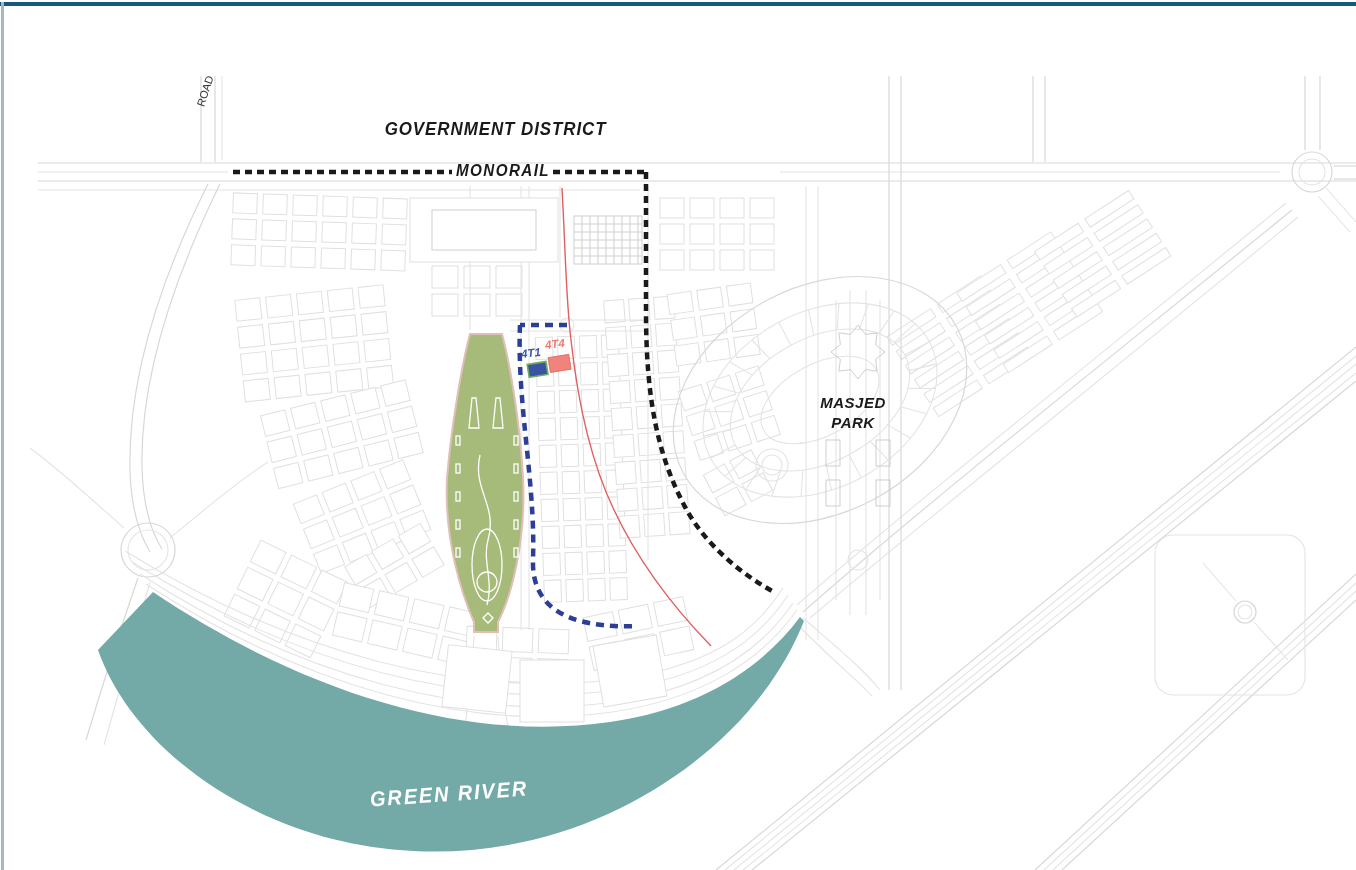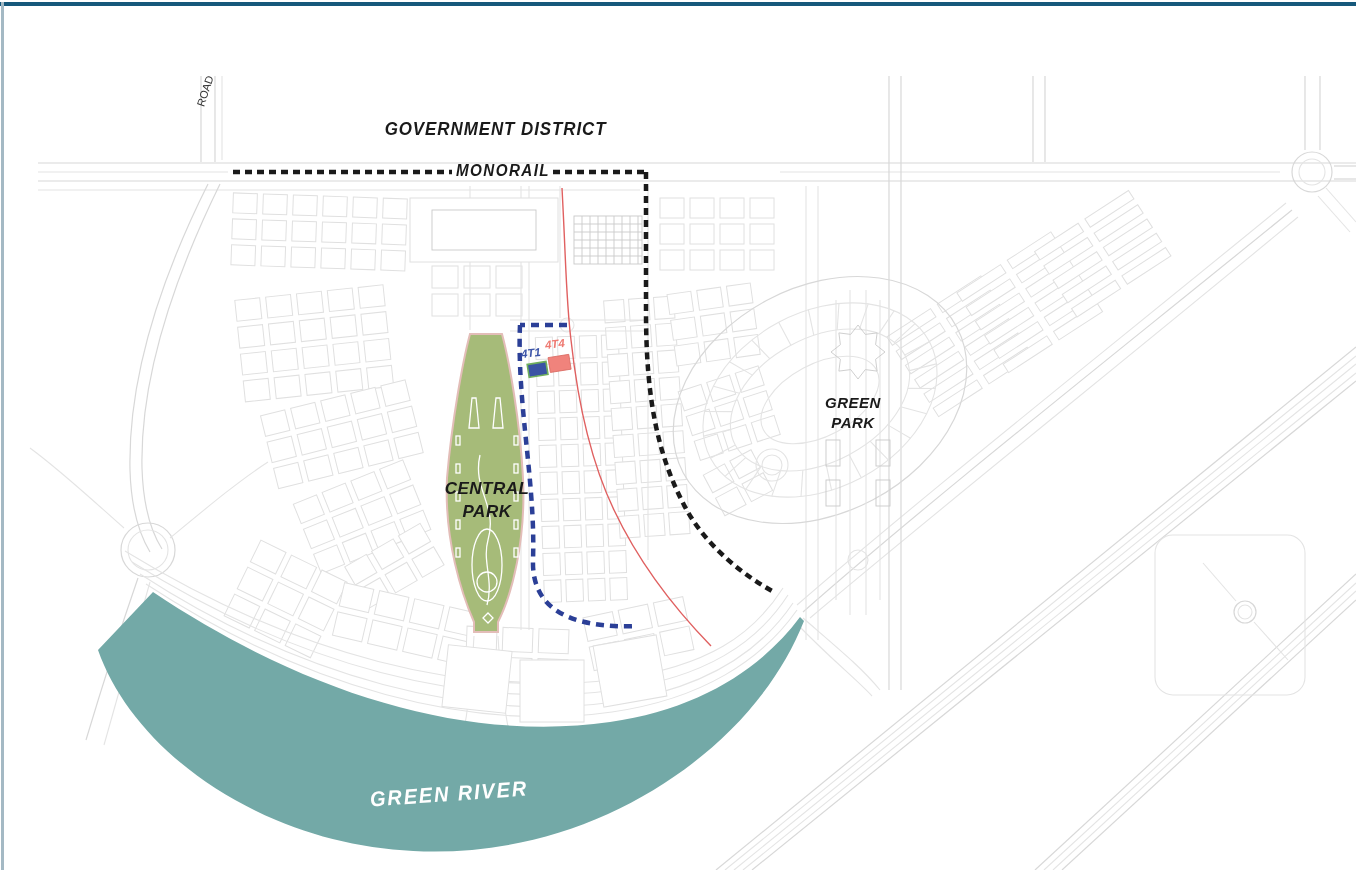--- a/index.html
+++ b/index.html
@@ -498,24 +498,20 @@
     <rect x="528" y="363" width="19" height="13" transform="rotate(-9 537 369)" stroke="#6FAE5C" stroke-width="1.6" fill="#3A53A4"></rect>
     <rect x="549" y="356" width="21" height="15" transform="rotate(-9 559 363)" stroke="#D96A62" stroke-width="0.8" fill="#F0837C"></rect>
   </svg>
 
   <div class="frame-top" style="background: rgb(22, 88, 123);"></div>
   <div class="frame-left" style="background: rgb(164, 185, 196);"></div>
 
   <div class="lbl lbl-gov">GOVERNMENT DISTRICT</div>
   <div class="lbl lbl-mono">MONORAIL</div>
   <div class="lbl lbl-road">ROAD</div>
-  <div class="lbl lbl-park">
-    <div>CENTRAL</div>
-    <div>PARK</div>
-  </div>
   <div class="lbl lbl-masjed">
-    <div>GREEN</div>
+    <div>MASJED</div>
     <div>PARK</div>
   </div>
   <div class="lbl lbl-river">GREEN RIVER</div>
   <div class="lbl lbl-4t1" style="color: rgb(61, 85, 168);">4T1</div>
   <div class="lbl lbl-4t4" style="color: rgb(238, 122, 114);">4T4</div>
 </div>
 
 </body></html>

